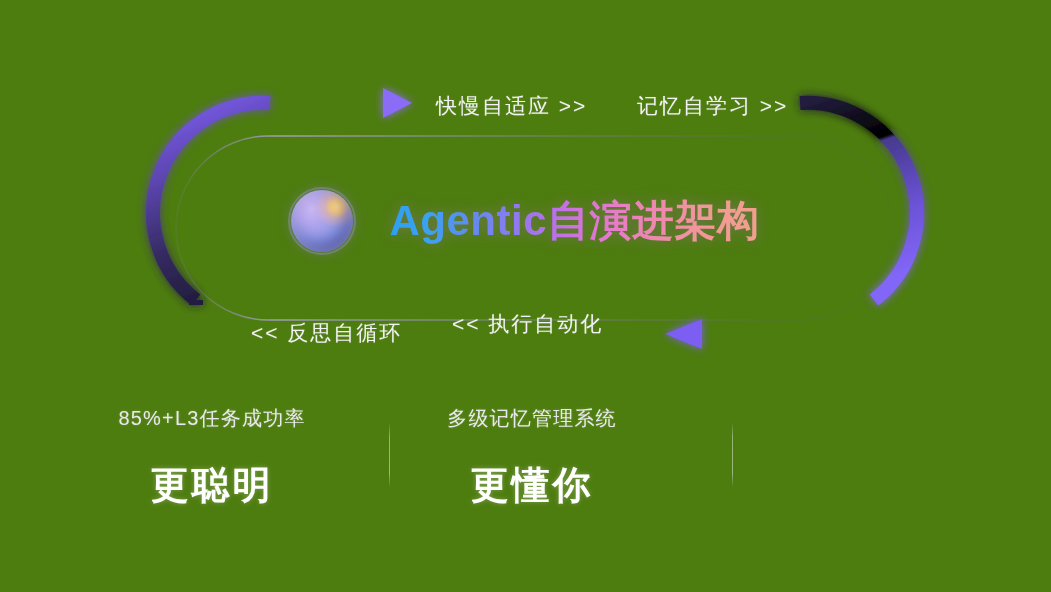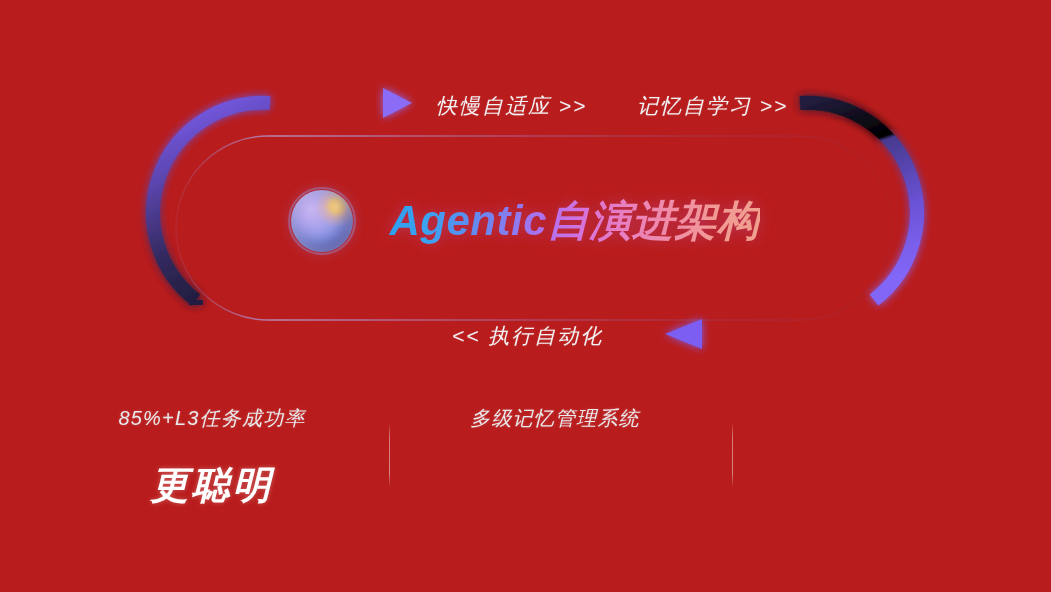--- a/index.html
+++ b/index.html
@@ -14,22 +14,21 @@
     font-family: "Liberation Sans", "DejaVu Sans", sans-serif;
     position: relative;
     -webkit-font-smoothing: antialiased;
   }
 
   #stage {
     position: absolute;
     left: 0; top: 0;
     width: 1051px;
     height: 592px;
-    background: #b91c1c;
-    font-style: italic;
+    background: #4d7c0f;
   }
 
   
   #loop-svg {
     position: absolute;
     left: 0; top: 0;
     width: 1051px;
     height: 400px;
     pointer-events: none;
   }
@@ -40,21 +39,21 @@
     color: #f2f2f4;
     font-size: 21px;
     letter-spacing: 2.0px;
     white-space: nowrap;
     font-weight: 400;
     text-shadow: 0 0 2px rgba(255,255,255,0.18);
   }
   #label-top-1  { left: 436px; top: 92px; }
   #label-top-2  { left: 637px; top: 92px; text-align: right; }
   #label-bot-1  { left: 251px; top: 319px; }
-  #label-bot-2  { left: 452px; top: 322px; }
+  #label-bot-2  { left: 452px; top: 310px; }
 
   
   #brand {
     position: absolute;
     left: 0;
     top: 186px;
     width: 1051px;
     height: 70px;
     display: flex;
     align-items: center;
@@ -113,21 +112,21 @@
     width: 830px;
     height: 120px;
   }
   .stat {
     position: absolute;
     top: 0;
     width: 330px;
     text-align: center;
   }
   #stat-0 { left: 47px; }
-  #stat-1 { left: 390px; }
+  #stat-1 { left: 367px; }
   #stat-2 { left: 720px; }
 
   .stat-caption {
     color: #e9e9ec;
     font-size: 20px;
     letter-spacing: 1.2px;
     white-space: nowrap;
     font-weight: 400;
     text-shadow: 0 0 3px rgba(255,255,255,0.22);
   }
@@ -228,36 +227,38 @@
       <polygon points="383,88 412,103 383,118" fill="#8a6cf7"></polygon>
     </g>
 
     <g filter="url(#softGlow)">
       <polygon points="702,319 665,334 702,349" fill="#7b5ef2"></polygon>
     </g>
   </svg>
 
   <div class="cycle-label" id="label-top-1">快慢自适应 &gt;&gt;</div>
   <div class="cycle-label" id="label-top-2">记忆自学习 &gt;&gt;</div>
+  <div class="cycle-label" id="label-bot-1">&lt;&lt; 反思自循环</div>
   <div class="cycle-label" id="label-bot-2">&lt;&lt; 执行自动化</div>
 
   <div id="brand">
     <div id="brand-orb"></div>
     <div id="brand-title">Agentic自演进架构</div>
   </div>
 
   <div id="stats">
 
     <div class="stat" id="stat-0">
       <div class="stat-caption">85%+L3任务成功率</div>
       <div class="stat-headline">更聪明</div>
     </div>
 
     <div class="stat" id="stat-1">
       <div class="stat-caption">多级记忆管理系统</div>
+      <div class="stat-headline">更懂你</div>
     </div>
 
   </div>
 
   <div class="divider" id="divider-0"></div>
   <div class="divider" id="divider-1"></div>
 
 </div>
 
 </body></html>

